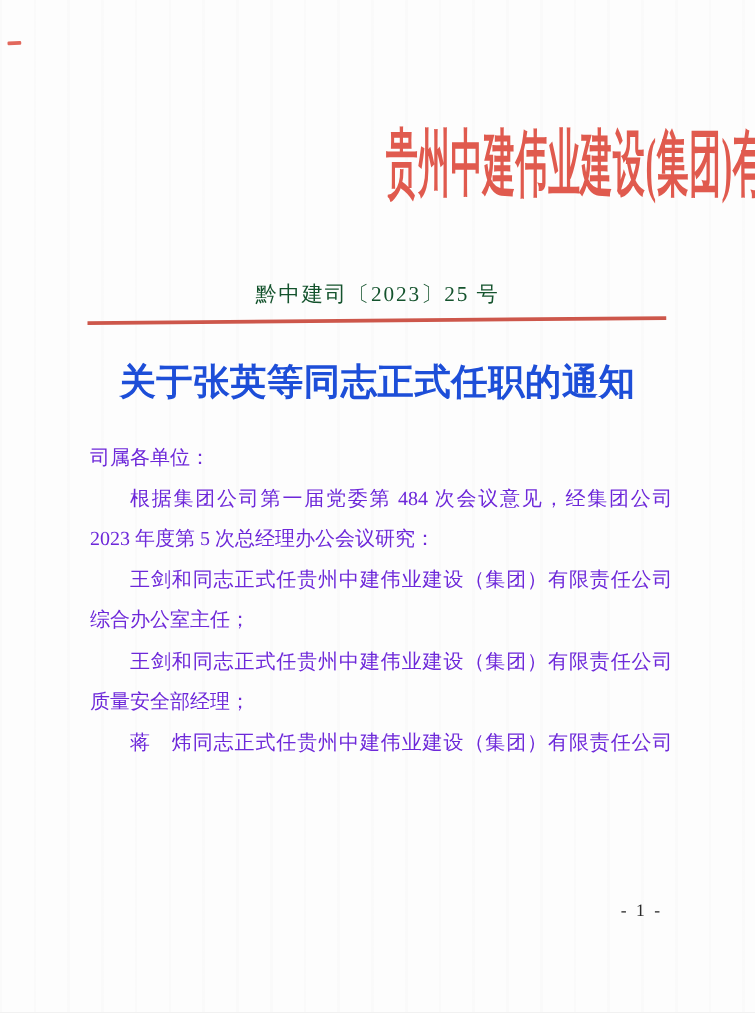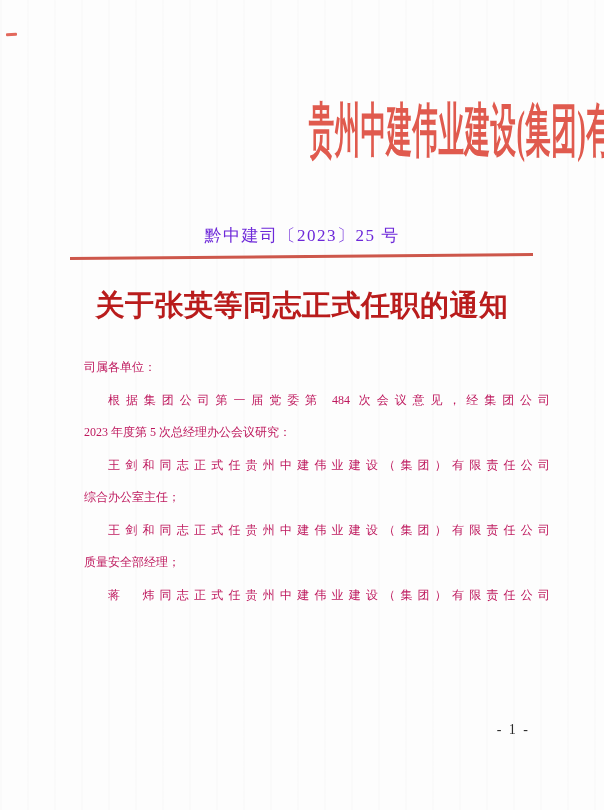--- a/index.html
+++ b/index.html
@@ -36,42 +36,42 @@
     font-size:58px;font-weight:bold;
     letter-spacing:1px;
     color:#e05a4e;
     transform:scale(0.44,1.0);
     transform-origin:center center;
   }
   .doc-number{
     position:absolute;top:224px;left:0;right:0;
     text-align:center;
     font-size:17px;letter-spacing:1.5px;
-    color:#6d28d9;
+    color:#14532d;
   }
   .red-rule{
     position:absolute;top:257px;left:70px;
     width:463px;height:3px;
     background:#cd574b;
     transform:rotate(-0.5deg);
     transform-origin:left center;
   }
   .doc-title{
     position:absolute;top:286px;left:0;right:0;
     text-align:center;
     font-size:29px;font-weight:bold;
     letter-spacing:0.5px;
-    color:#b91c1c;
+    color:#1d4ed8;
   }
   .body-text{
-    position:absolute;top:351px;left:84px;
+    position:absolute;top:351px;left:72px;
     width:466px;
-    font-size:12px;
+    font-size:16px;
     line-height:32.5px;
-    color:#be185d;
+    color:#6d28d9;
   }
   .ln{display:block;}
   .ln.j{text-align:justify;text-align-last:justify;}
   .ln.i{text-indent:2em;}
   .page-number{
     position:absolute;top:722px;right:74px;
     font-size:14px;letter-spacing:2px;
     color:#2a2a2a;
   }
 </style>

